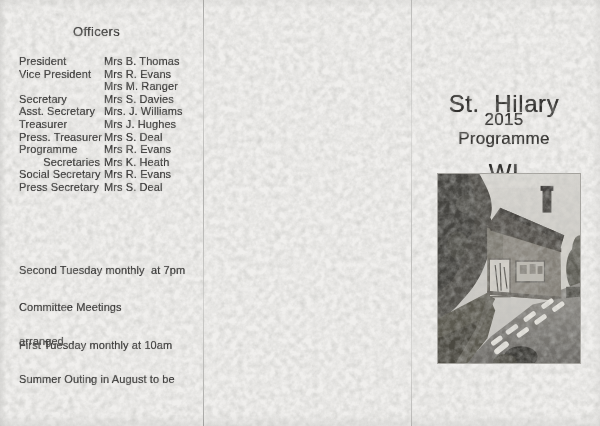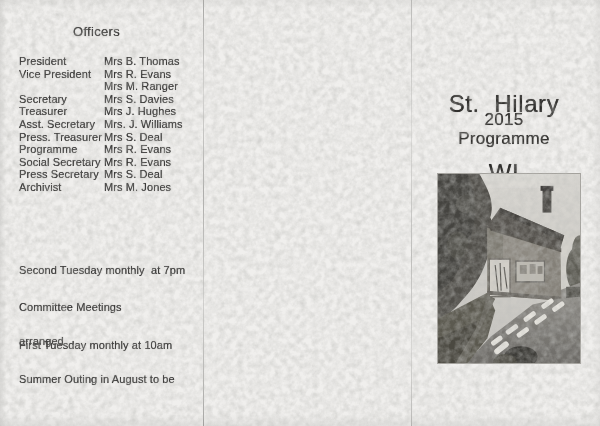--- a/index.html
+++ b/index.html
@@ -98,46 +98,46 @@
       </div>
       <div class="orow">
         <span class="role"></span>
         <span class="oname">Mrs M. Ranger</span>
       </div>
       <div class="orow">
         <span class="role">Secretary</span>
         <span class="oname">Mrs S. Davies</span>
       </div>
       <div class="orow">
+        <span class="role">Asst. Secretary</span>
+        <span class="oname">Mrs. J. Williams</span>
+      </div>
+      <div class="orow">
         <span class="role">Treasurer</span>
         <span class="oname">Mrs J. Hughes</span>
       </div>
       <div class="orow">
-        <span class="role">Asst. Secretary</span>
-        <span class="oname">Mrs. J. Williams</span>
-      </div>
-      <div class="orow">
         <span class="role">Press. Treasurer</span>
         <span class="oname">Mrs S. Deal</span>
       </div>
       <div class="orow">
         <span class="role">Programme</span>
         <span class="oname">Mrs R. Evans</span>
       </div>
+      <div class="orow role-right">
+        <span class="role">Secretaries</span>
+        <span class="oname">Mrs K. Heath</span>
+      </div>
       <div class="orow">
         <span class="role">Social Secretary</span>
         <span class="oname">Mrs R. Evans</span>
       </div>
       <div class="orow">
         <span class="role">Press Secretary</span>
         <span class="oname">Mrs S. Deal</span>
-      </div>
-      <div class="orow">
-        <span class="role">Archivist</span>
-        <span class="oname">Mrs M. Jones</span>
       </div>
     </div>
 
     <div class="note note-1 scan">
       <div>Second Tuesday monthly  at 7pm</div>
     </div>
     <div class="note note-2 scan">
       <div>Committee Meetings</div>
       <div>First Tuesday monthly at 10am</div>
     </div>

